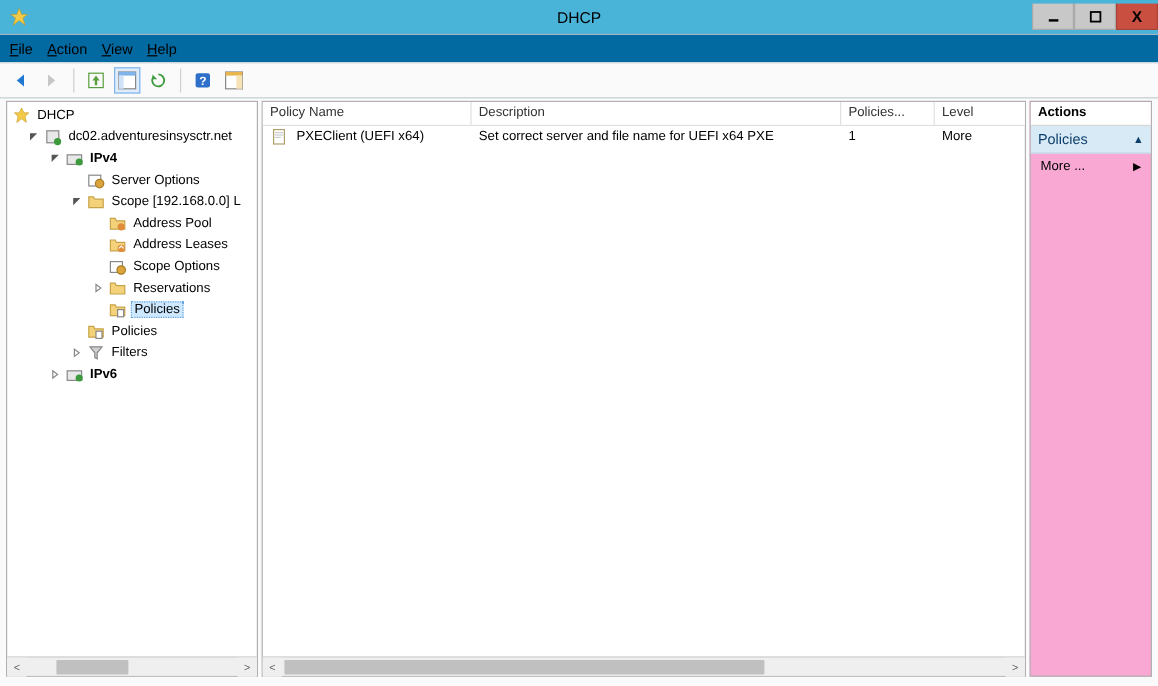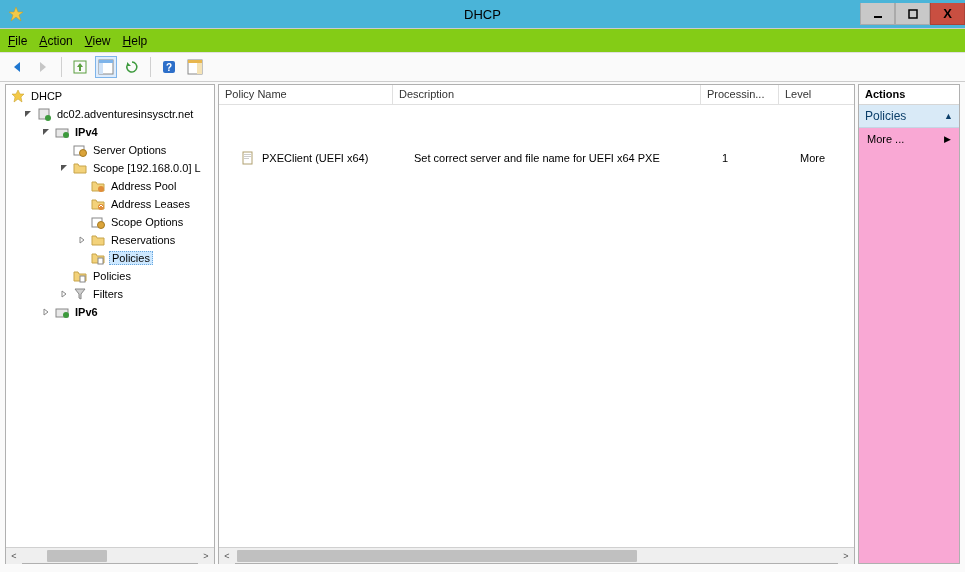--- a/index.html
+++ b/index.html
@@ -6,51 +6,51 @@
     body { font-family: "Segoe UI", Tahoma, sans-serif; font-size: 11px; background: #4ab4d8; width: 965px; height: 572px; overflow: hidden; }
     .window { width: 965px; height: 572px; background: #4ab4d8; display: flex; flex-direction: column; }
     .titlebar { height: 28px; background: #4ab4d8; display: flex; align-items: center; position: relative; }
     .title-icon { width: 16px; height: 16px; margin-left: 8px; margin-right: 6px; }
     .title-text { position: absolute; left: 50%; transform: translateX(-50%); color: #000; font-size: 13px; }
     .titlebar-buttons { margin-left: auto; display: flex; height: 22px; }
     .titlebar-btn { width: 35px; height: 22px; display: flex; align-items: center; justify-content: center; border: 1px solid rgba(0,0,0,0.15); border-top: none; }
     .btn-min { background: #c8c8c8; }
     .btn-max { background: #c8c8c8; }
     .btn-close { background: #c94f41; color: #000; font-weight: bold; }
-    .menubar { height: 24px; background: #84cc16; display: flex; align-items: center; padding: 0 8px; border-top: 1px solid #ccc; gap: 12px; }
+    .menubar { height: 24px; background: #0369a1; display: flex; align-items: center; padding: 0 8px; border-top: 1px solid #ccc; gap: 12px; }
     .menu-item { font-size: 12px; cursor: default; }
     .menu-item u { text-decoration: underline; }
     .toolbar { height: 30px; background: #fafafa; display: flex; align-items: center; padding: 0 6px; gap: 4px; border-top: 1px solid #e0e0e0; border-bottom: 1px solid #ccc; }
     .toolbar-sep { width: 1px; height: 20px; background: #d0d0d0; margin: 0 3px; }
     .tb-btn { width: 22px; height: 22px; display: flex; align-items: center; justify-content: center; border: 1px solid transparent; }
     .tb-btn.disabled { opacity: .45; }
     .content { flex: 1; background: #fafafa; display: flex; padding: 2px 5px 8px 5px; gap: 3px; }
     .panel { background: #fff; border: 1px solid #b0b0b0; display: flex; flex-direction: column; }
     .tree-panel { width: 210px; }
-    .list-panel { flex: 1; gap: 44px; }
+    .list-panel { flex: 1; }
     .actions-panel { width: 102px; background: #f9a8d4; }
     .tree-body { flex: 1; overflow: hidden; padding-top: 2px; }
     .tree-row { display: flex; align-items: center; height: 18px; white-space: nowrap; cursor: default; }
     .tree-row.selected .tree-label { background: #cde8ff; border: 1px dotted #6aa7dd; padding: 0 2px; }
     .expander { width: 12px; height: 12px; display: flex; align-items: center; justify-content: center; margin-right: 2px; }
     .tree-icon { width: 16px; height: 16px; margin-right: 3px; display: flex; align-items: center; justify-content: center; }
     .tree-label { font-size: 11px; padding: 0 2px; }
     .indent0 { padding-left: 4px; }
     .indent1 { padding-left: 16px; }
     .indent2 { padding-left: 34px; font-weight: bold; }
     .indent3 { padding-left: 52px; }
     .indent4 { padding-left: 70px; }
     .scroll-bar-h { height: 16px; background: #efefef; border-top: 1px solid #d0d0d0; display: flex; align-items: center; }
     .scroll-btn { width: 16px; height: 16px; background: #efefef; display: flex; align-items: center; justify-content: center; font-size: 9px; color: #555; }
     .scroll-track { flex: 1; height: 16px; position: relative; display: flex; align-items: center; }
     .scroll-thumb { height: 12px; background: #c0c0c0; border-radius: 1px; }
     .list-header { height: 20px; background: #fff; display: flex; border-bottom: 1px solid #e0e0e0; }
     .list-col-h { font-size: 11px; padding: 3px 6px; border-right: 1px solid #e0e0e0; color: #333; cursor: default; overflow: hidden; text-overflow: ellipsis; white-space: nowrap; }
     .list-body { flex: 1; overflow: hidden; }
-    .list-row { display: flex; height: 18px; align-items: center; justify-content: flex-end; }
+    .list-row { display: flex; height: 18px; align-items: center; }
     .list-cell { font-size: 11px; padding: 0 6px; overflow: hidden; text-overflow: ellipsis; white-space: nowrap; display: flex; align-items: center; gap: 3px; }
     .col-name { width: 174px; }
     .col-desc { width: 308px; }
     .col-proc { width: 78px; }
     .col-level { width: 60px; }
     .actions-header { height: 20px; background: #fff; border-bottom: 1px solid #d6d6d6; padding: 3px 6px; font-size: 11px; font-weight: bold; }
     .actions-group { background: #d9eaf7; color: #0c3f6a; padding: 4px 6px; font-size: 12px; display: flex; justify-content: space-between; align-items: center; border-bottom: 1px solid #c4d6e4; cursor: default; }
     .actions-item { padding: 5px 8px; font-size: 11px; display: flex; justify-content: space-between; align-items: center; cursor: default; }
     .chev-up { font-size: 9px; }
     .chev-right { font-size: 9px; }
@@ -300,21 +300,21 @@
             <div class="scroll-thumb" style="width:60px;margin-left:25px"></div>
           </div>
         <div class="scroll-btn">&gt;</div>
       </div>
     </div>
 
     <div class="panel list-panel">
       <div class="list-header">
         <div class="list-col-h col-name">Policy Name</div>
         <div class="list-col-h col-desc">Description</div>
-        <div class="list-col-h col-proc">Processin...</div>
+        <div class="list-col-h col-proc">Policies...</div>
         <div class="list-col-h col-level" style="border-right:none">Level</div>
       </div>
       <div class="list-body">
         <div class="list-row">
           <div class="list-cell col-name">
             <span class="tree-icon">
                 <svg width="14" height="14">
                   <rect x="2" y="1" width="9" height="12" fill="#fff" stroke="#b0a070"></rect>
                   <rect x="3" y="3" width="7" height="1" fill="#ccc"></rect>
                   <rect x="3" y="5" width="7" height="1" fill="#ccc"></rect>

